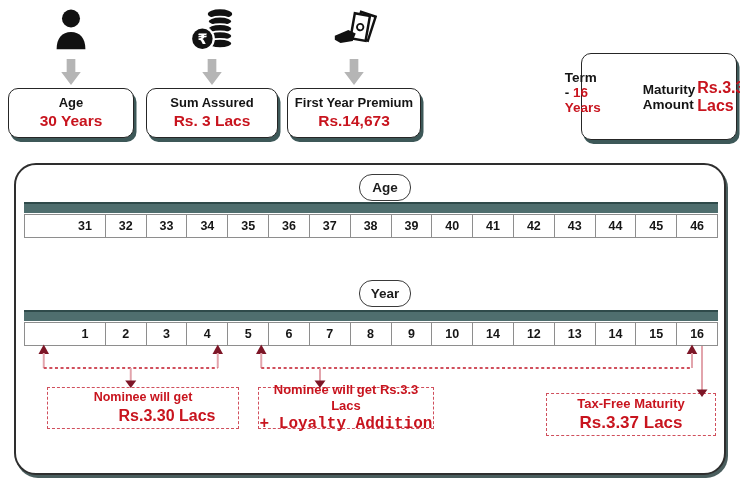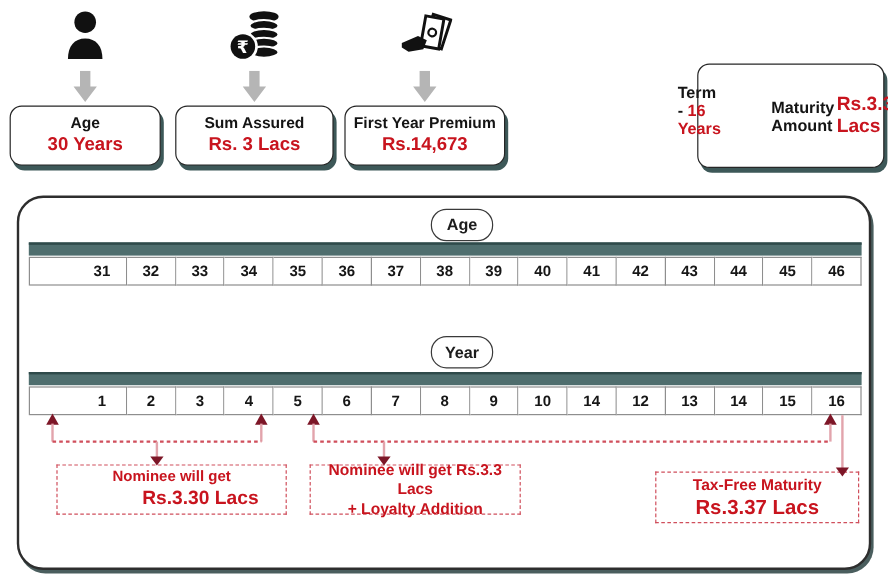--- a/index.html
+++ b/index.html
@@ -75,21 +75,21 @@
   
   .anno{
     position:absolute;background:#fff;border:1.6px dashed var(--dashed-red);
     display:flex;flex-direction:column;align-items:center;justify-content:center;
     text-align:center;color:var(--accent-red);font-weight:bold;line-height:1.25;
   }
   .anno-1{left:47px;top:387px;width:192px;height:42px;}
   .anno-2{left:258px;top:387px;width:176px;height:42px;}
   .anno-3{left:546px;top:393px;width:170px;height:43px;}
   .anno-1 .l1{font-size:12.5px;} .anno-1 .l2{font-size:16px;margin-left:48px;}
-  .anno-2 .l1{font-size:13px;}   .anno-2 .l2{font-size:13px;}
+  .anno-2 .l1{font-size:13px;}   .anno-2 .l2{font-size:16px;font-family:Liberation Mono, monospace;}
   .anno-3 .l1{font-size:13px;}   .anno-3 .l2{font-size:17px;}
 
   
   .overlay{position:absolute;left:0;top:0;width:740px;height:479px;pointer-events:none;}
   .overlay .stem{stroke:var(--connector-pink);stroke-width:2;fill:none;}
   .overlay .dash{stroke:var(--dashed-red);stroke-width:1.8;fill:none;stroke-dasharray:3 2.6;}
   .overlay .ah{fill:var(--arrowhead-maroon);}
 
   .icon-svg{display:block;}
 </style>

